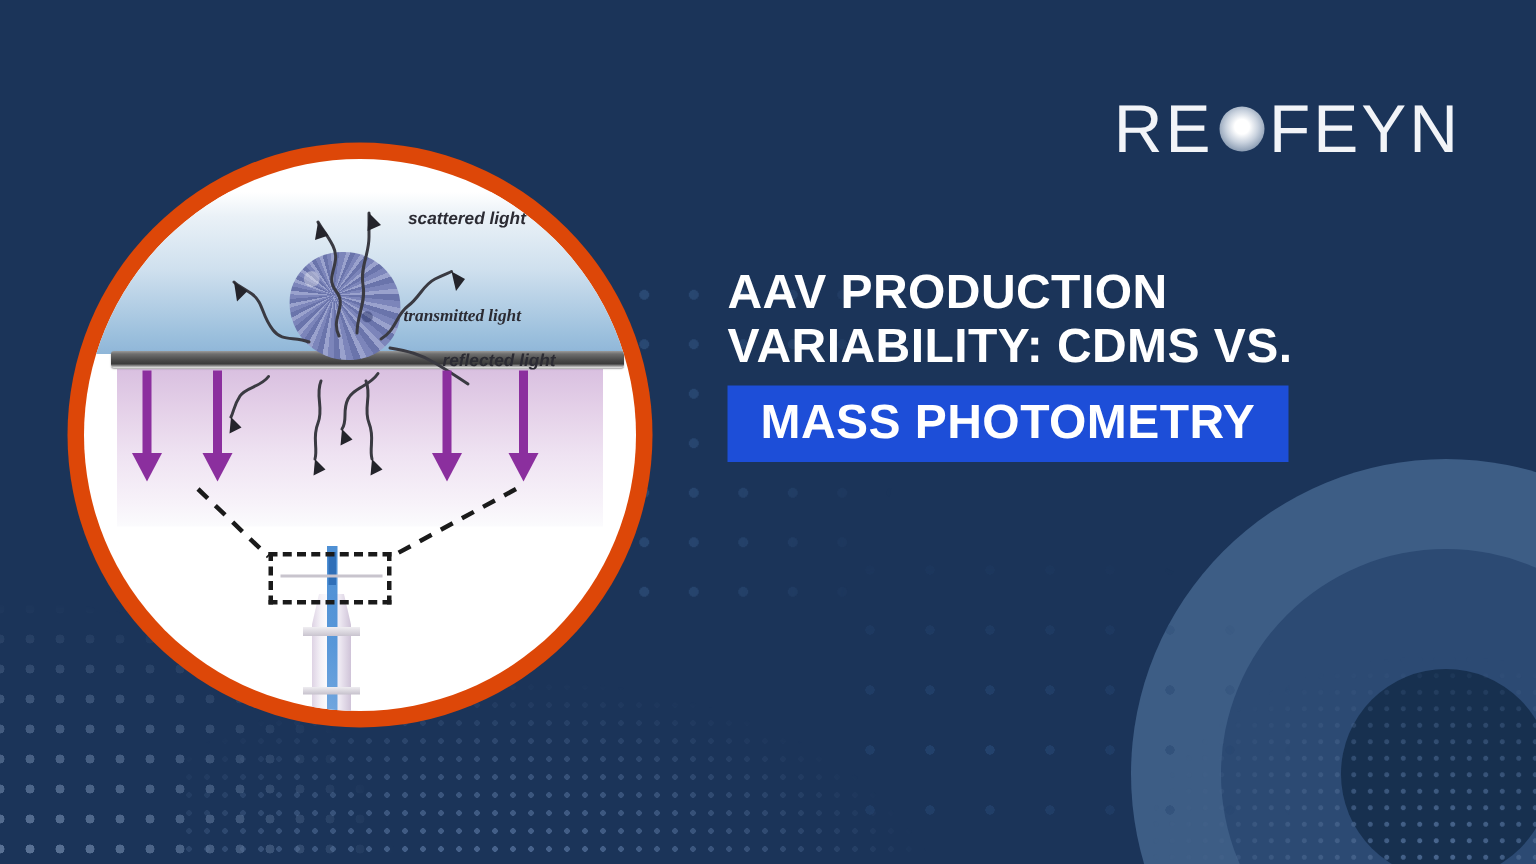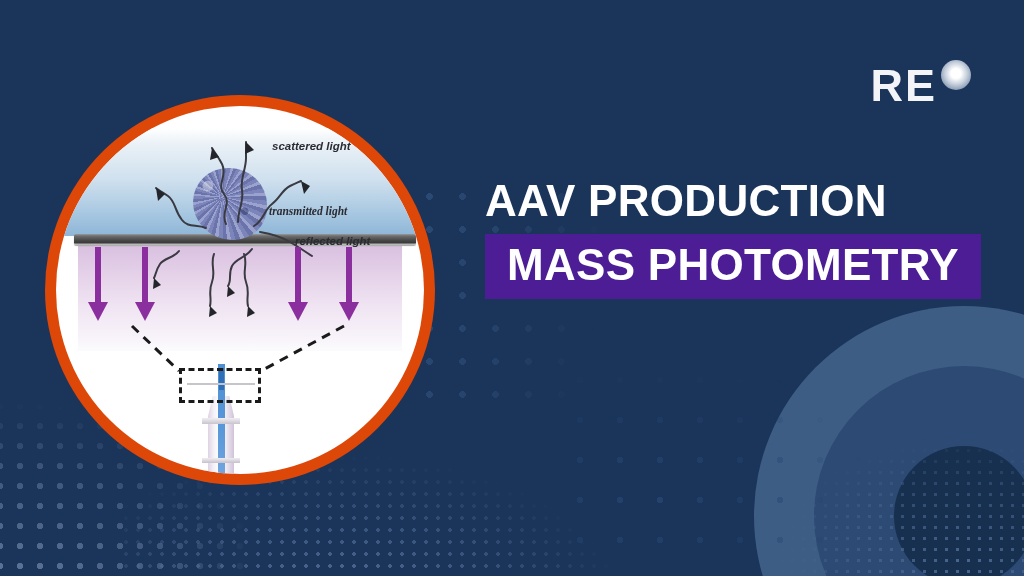--- a/index.html
+++ b/index.html
@@ -57,42 +57,42 @@
     left:560px; top:360px; width:300px; height:200px;
     background-image:radial-gradient(#24436e 3px, transparent 3.2px);
     background-size:40px 40px;
     -webkit-mask-image:radial-gradient(ellipse at 30% 70%, #000 0%, transparent 75%);
     mask-image:radial-gradient(ellipse at 30% 70%, #000 0%, transparent 75%);
   }
 
   
   .logo {
     position:absolute; right:50px; top:60px;
-    display:flex; 
-    font-size:45px; font-weight:700; letter-spacing:2px;
+    display:flex; align-items:center;
+    font-size:45px; font-weight:400; letter-spacing:2px;
     color:#f2f4f8;
     margin-left:36px;
   }
   .logo-mark {
     width:30px; height:30px; border-radius:50%;
     margin:0 3px 0 4px;
     background:radial-gradient(circle at 50% 45%, #ffffff 0%, #ffffff 22%, #c9d2de 48%, #8fa0b6 72%, #5d7391 100%);
     flex:none;
   }
 
   
   .headline {
     position:absolute; left:485px; top:176px; width:510px;
-    font-size:44px; font-weight:bold; line-height:1.14;
+    font-size:32px; font-weight:bold; line-height:1.14;
     color:#ffffff; letter-spacing:0.3px;
   }
   .headline-line { display:block; white-space:nowrap; }
   .highlight {
     display:inline-block;
-    background:#4c1d95; color:#ffffff;
+    background:#1d4ed8; color:#ffffff;
     padding:6px 22px 9px 22px;
     margin-top:8px;
     white-space:nowrap;
   }
 
   
   .circle-wrap {
     position:absolute; left:45px; top:95px;
     width:390px; height:390px; border-radius:50%;
     background:#dd4708;
@@ -190,24 +190,26 @@
   </div>
   <div class="bg-layer dots-bottom"></div>
   <div class="bg-layer dots-right"></div>
   <div class="bg-layer dots-left"></div>
   <div class="bg-layer dots-sparse"></div>
   <div class="bg-layer dots-mid-right"></div>
 
   <div class="logo">
     <span>RE</span>
     <span class="logo-mark"></span>
+    <span>FEYN</span>
   </div>
 
   <div class="headline">
     <span class="headline-line">AAV PRODUCTION</span>
+    <span class="headline-line">VARIABILITY: CDMS VS.</span>
     <span class="highlight">MASS PHOTOMETRY</span>
   </div>
 
   <div class="circle-wrap">
     <div class="circle-inner">
 
       <div class="medium-top"></div>
       <div class="medium-bottom"></div>
       <div class="slide"></div>
       <div class="particle"></div>

